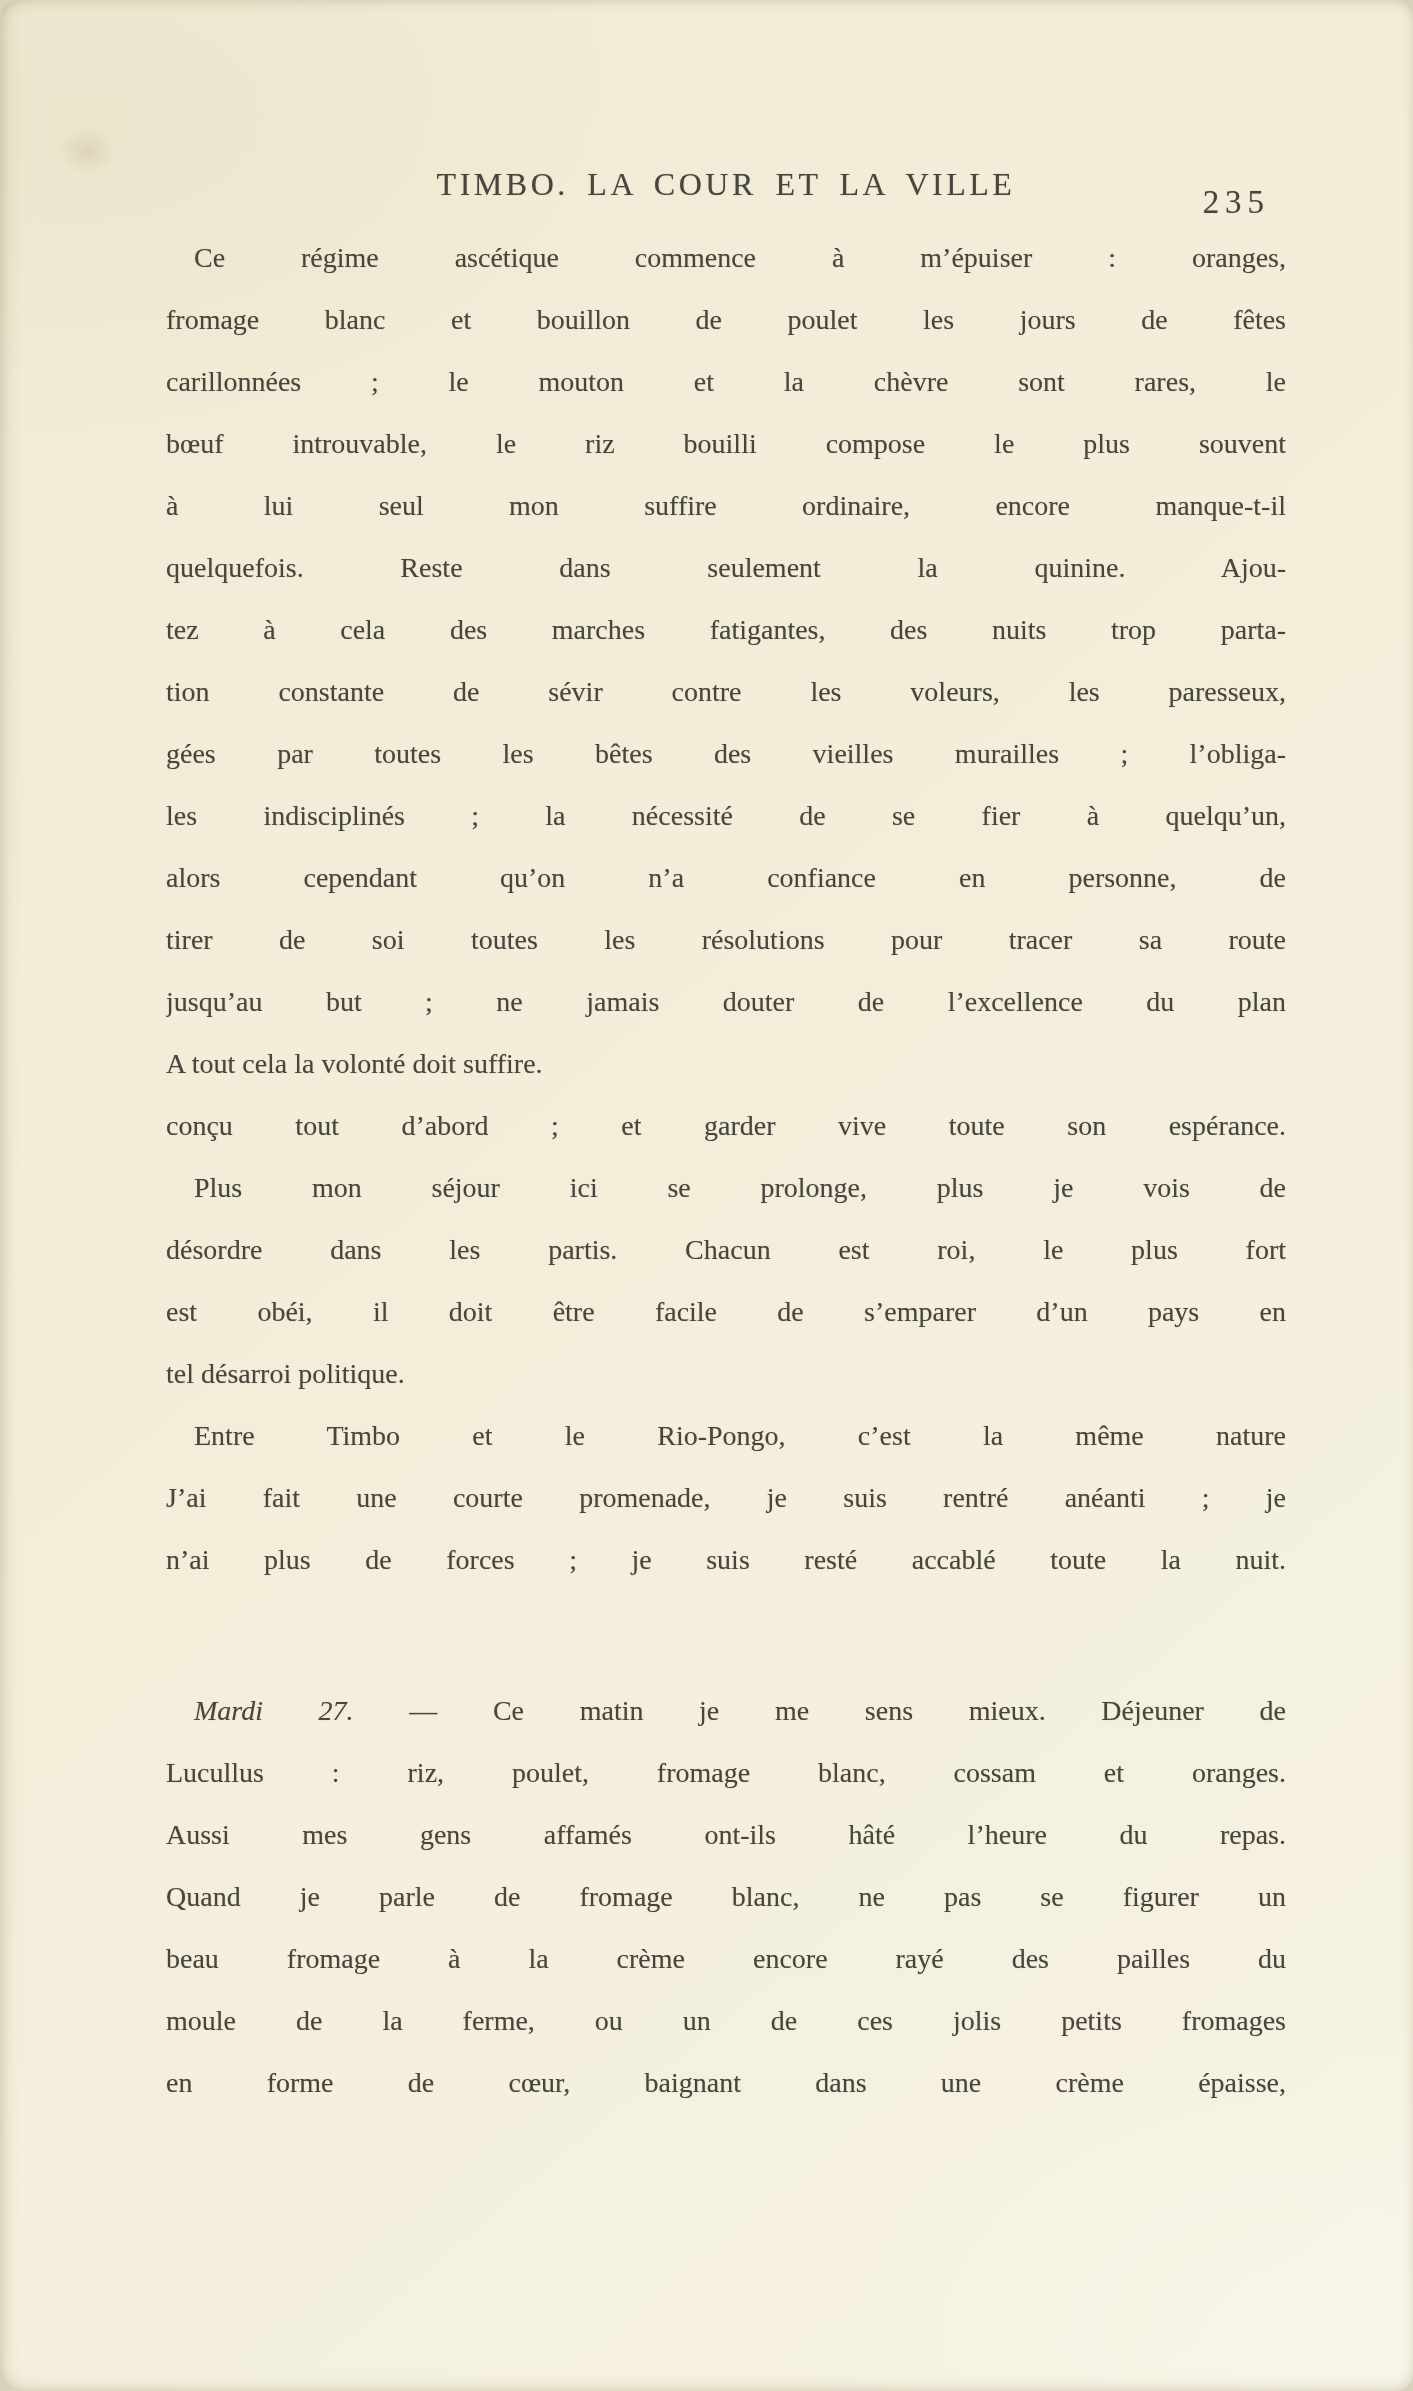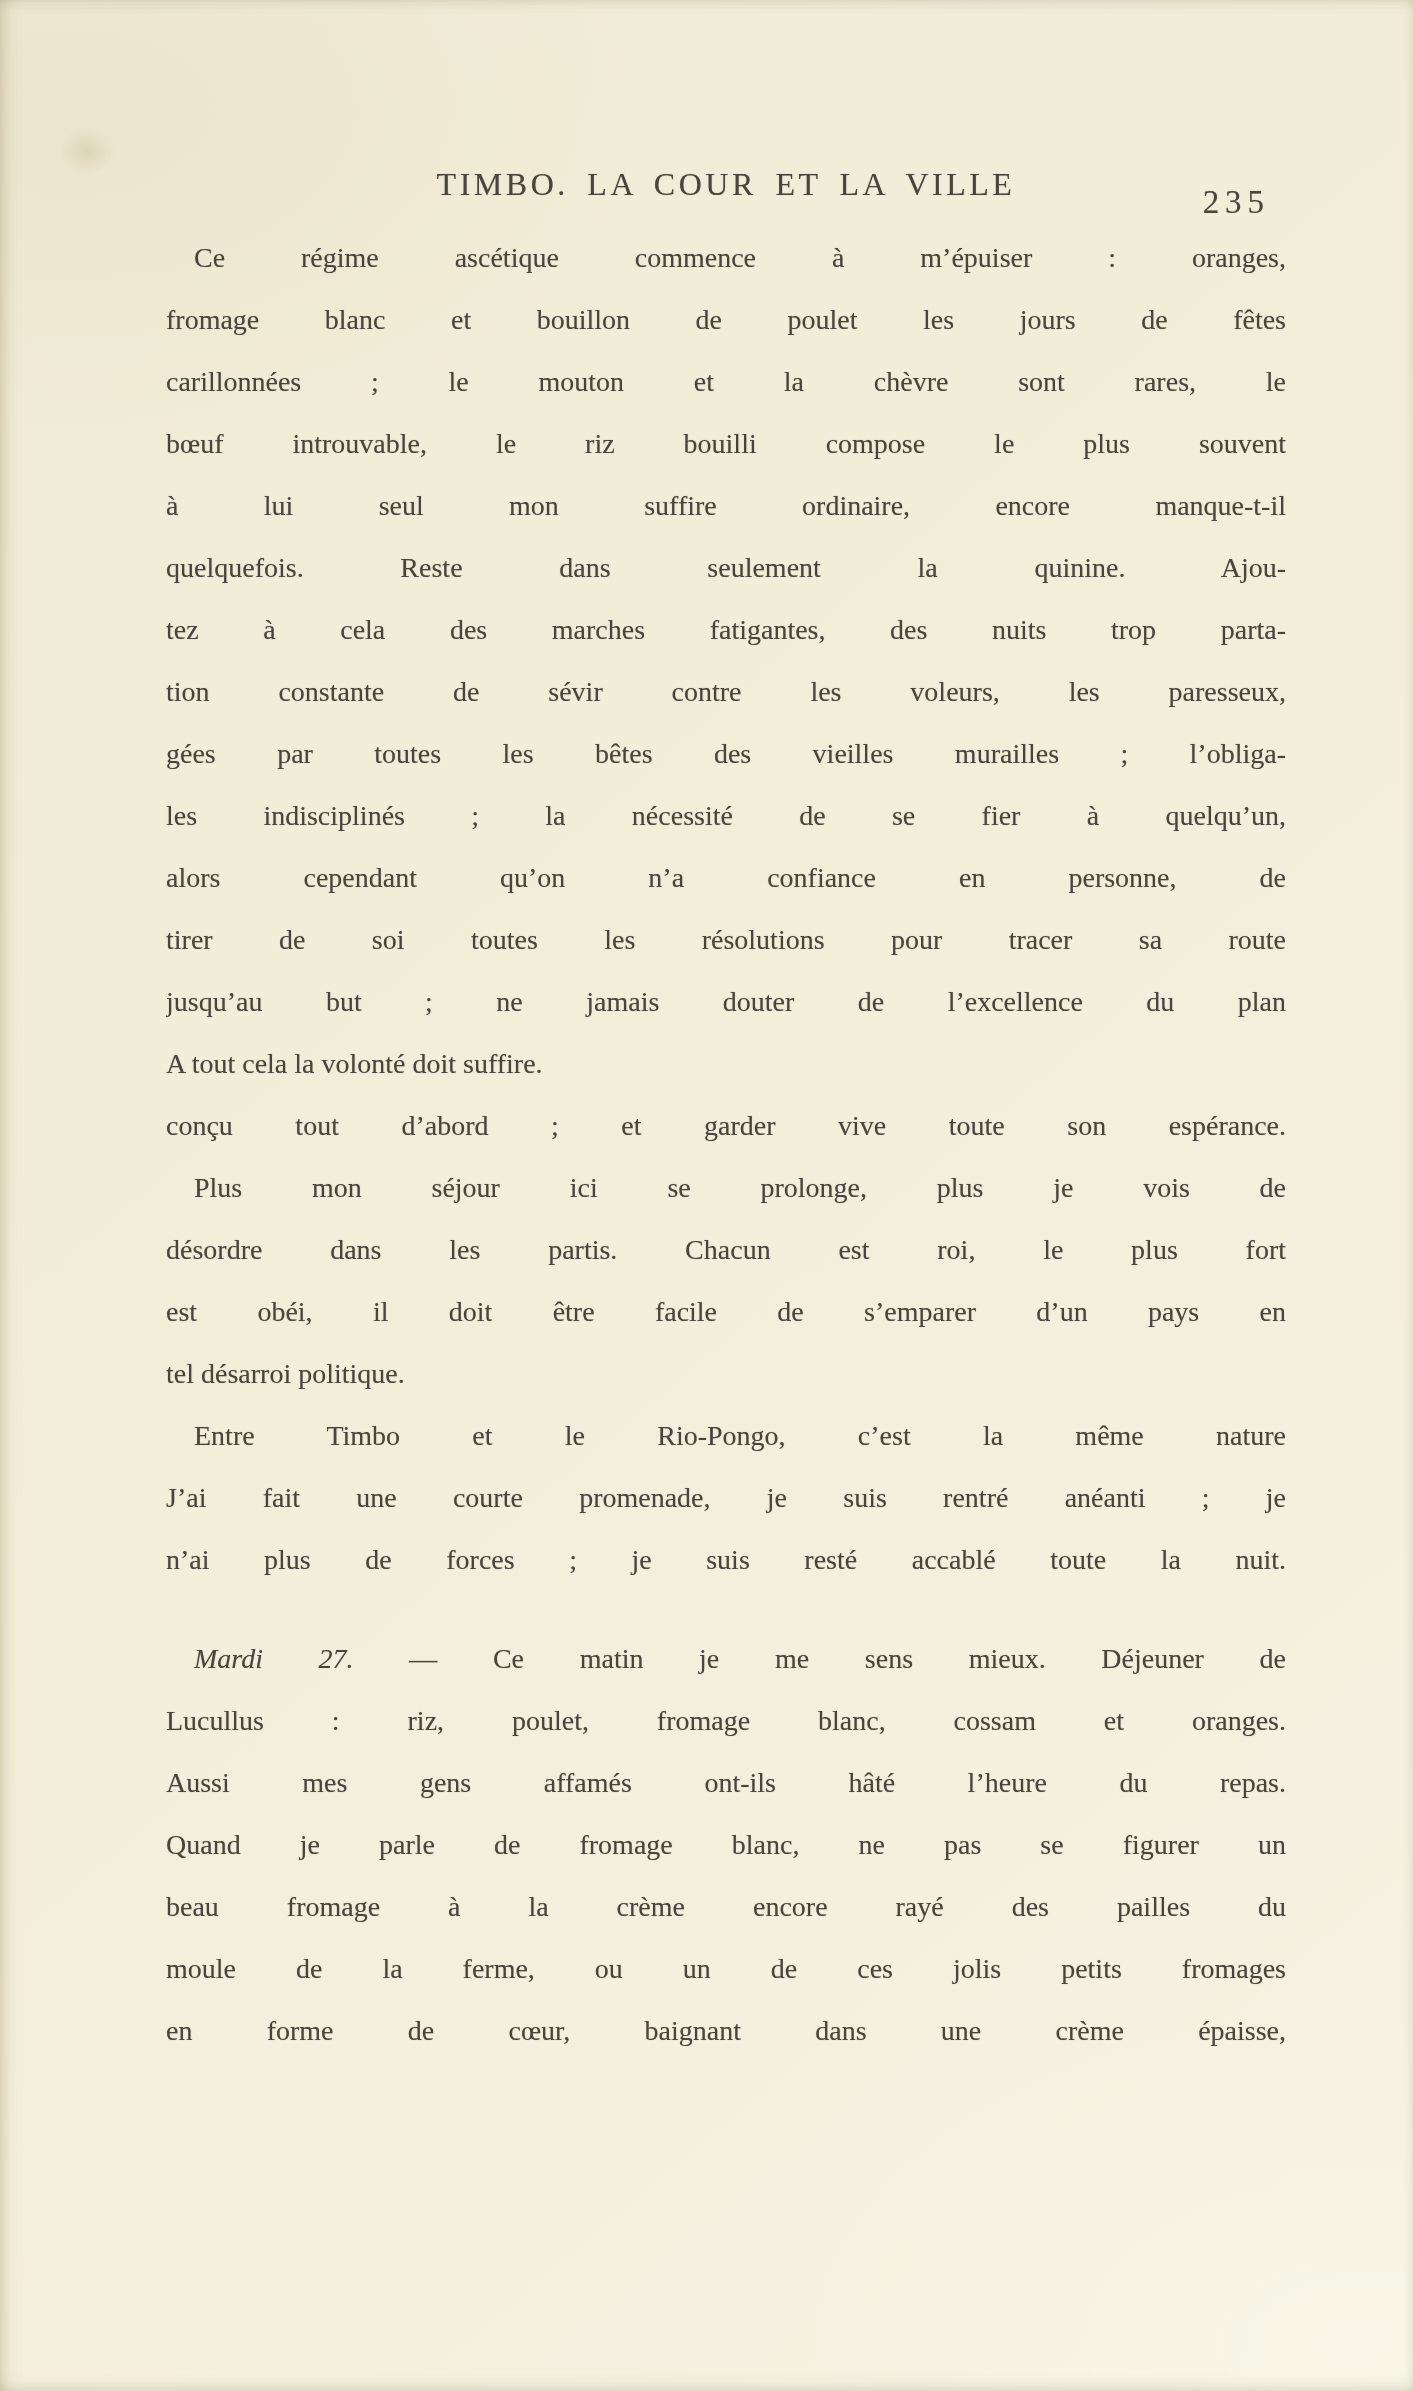--- a/index.html
+++ b/index.html
@@ -14,20 +14,21 @@
       radial-gradient(ellipse 900px 520px at 6% 5%, rgba(205,190,145,0.14), rgba(205,190,145,0) 62%),
       radial-gradient(ellipse 1000px 600px at 96% 98%, rgba(255,255,246,0.35), rgba(255,255,246,0) 60%),
       linear-gradient(140deg, #f0ebd6 0%, #f3eeda 45%, #f6f2e2 100%);
     box-shadow:
       inset 9px 0 22px -12px rgba(130,115,75,0.45),
       inset -5px 0 16px -12px rgba(130,115,75,0.30),
       inset 0 7px 18px -13px rgba(130,115,75,0.35),
       inset 0 -9px 22px -14px rgba(130,115,75,0.30);
     color: var(--ink, #49453c);
     font-family: "Liberation Serif", "DejaVu Serif", serif;
+    border-radius: 18px;
   }
 
   .paper-smudge {
     position: absolute;
     left: 48px; top: 118px;
     width: 78px; height: 66px;
     border-radius: 50%;
     background: radial-gradient(closest-side, rgba(170,150,105,0.22), rgba(170,150,105,0) 72%);
     pointer-events: none;
   }
@@ -58,21 +59,21 @@
   .page-body {
     position: absolute;
     top: 227px;
     left: 166px;
     width: 1120px;
     font-size: 28px;
     text-shadow: 0 0 1px rgba(73,69,60,0.32);
   }
 
   .paragraph { margin: 0; }
-  .paragraph.space-before { margin-top: 37px; font-family: Liberation Serif, serif; }
+  .paragraph.space-before { margin-top: 89px; font-family: Liberation Serif, serif; }
 
   .line {
     height: 62px;
     line-height: 62px;
     text-align: justify;
     overflow: hidden;
   }
   
   .line.justify::after {
     content: "";

